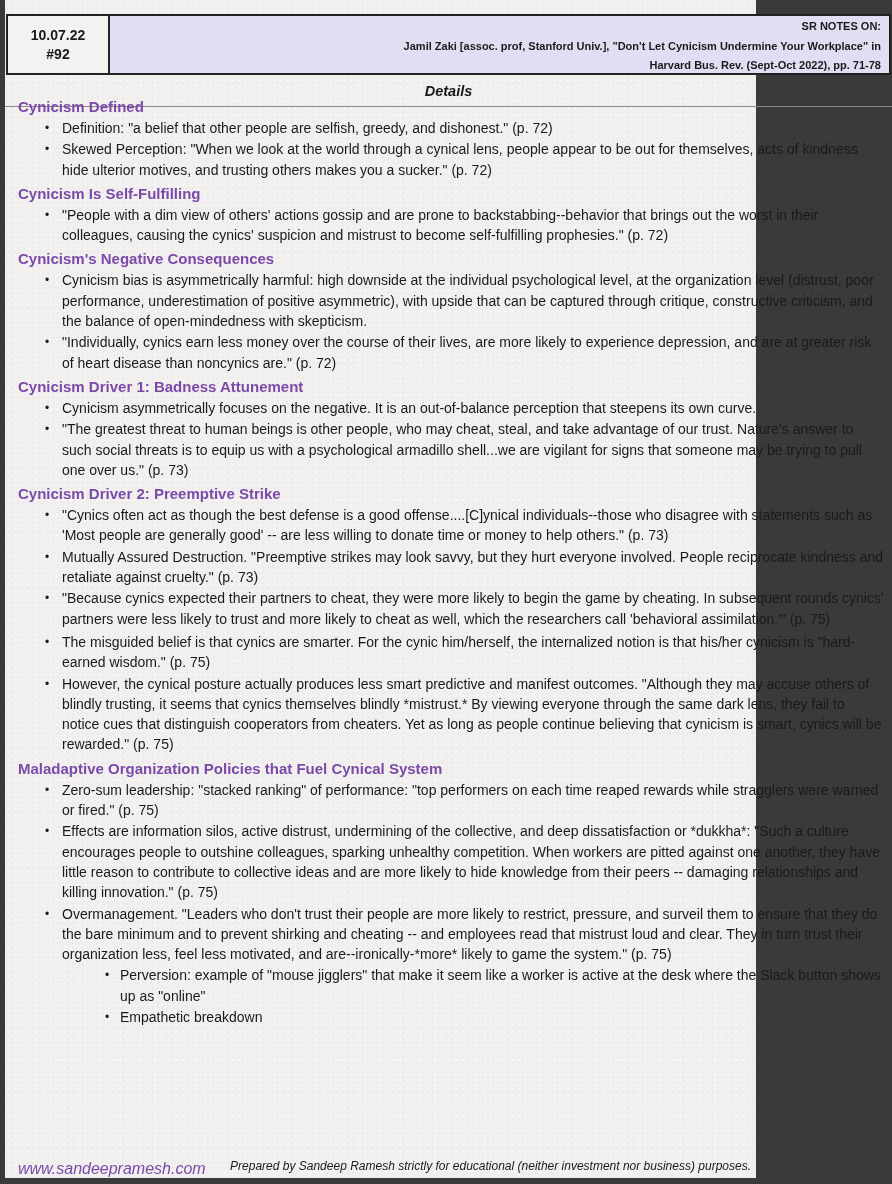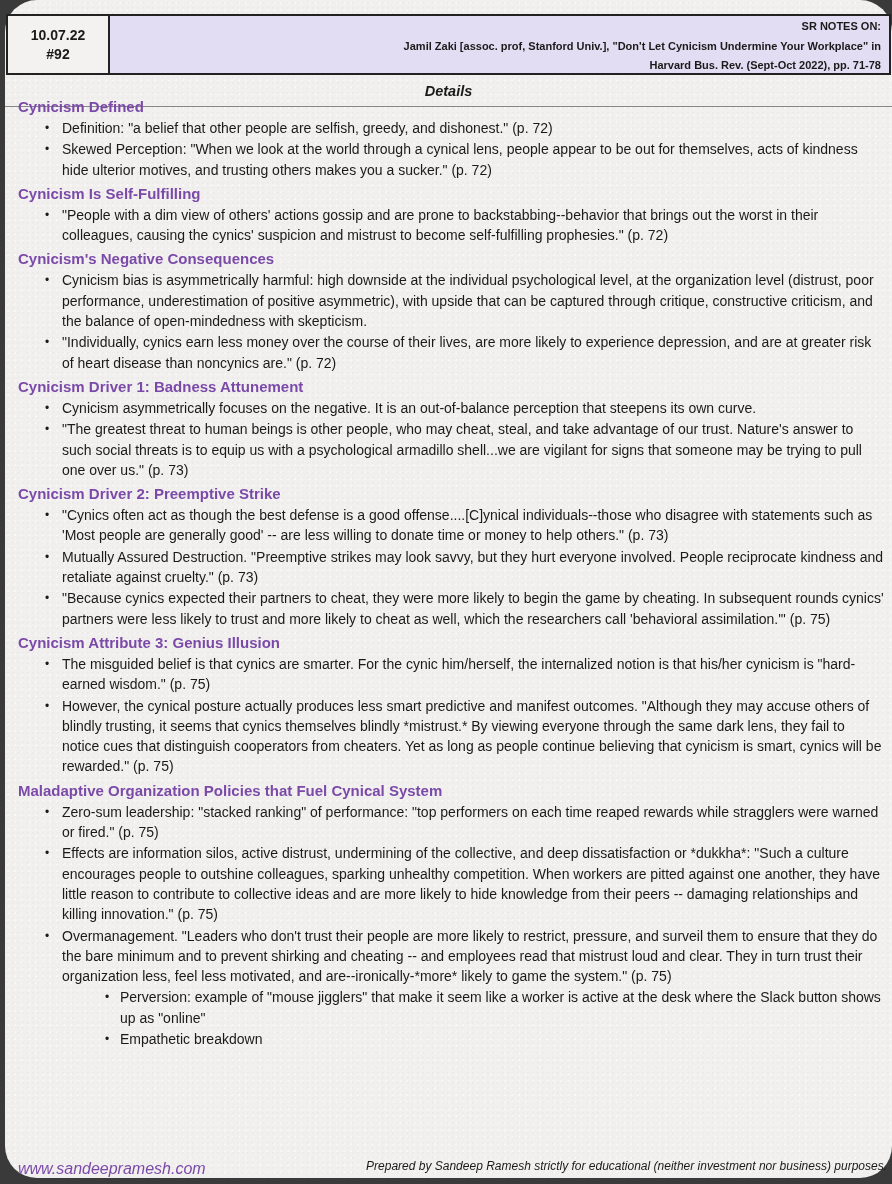--- a/index.html
+++ b/index.html
@@ -3,27 +3,26 @@
 <meta charset="utf-8">
 <style>
   html, body { margin:0; padding:0; }
   body {
     width:892px; height:1184px; overflow:hidden;
     background:#3a3a3a;
     font-family:"Liberation Sans", sans-serif;
     color:#1a1a1a;
   }
   .page {
-    position:absolute; left:5px; top:0; width:887px; height:1178px;
+    position:absolute; left:5px; top:0; width:751px; height:1178px;
     background:#f1f0ef;
     background-image:
       radial-gradient(rgba(0,0,0,0.025) 1px, transparent 1px),
       radial-gradient(rgba(255,255,255,0.5) 1px, transparent 1px);
     background-size: 5px 5px, 7px 7px;
-    border-radius: 32px;
   }
   .header {
     position:absolute; left:1px; top:14px; width:885px; height:61px;
     border:2px solid #222; box-sizing:border-box; display:flex;
   }
   .date-box {
     width:100px; border-right:2px solid #222; background:#f3f2f1;
     display:flex; flex-direction:column; align-items:center; justify-content:center;
     font-weight:bold; font-size:14px; line-height:19px;
   }
@@ -109,21 +108,20 @@
     </div>
     <div class="section">
       <div class="section-title">Cynicism Driver 2: Preemptive Strike</div>
       <ul class="bullets">
         <li>"Cynics often act as though the best defense is a good offense....[C]ynical individuals--those who disagree with statements such as 'Most people are generally good' -- are less willing to donate time or money to help others." (p. 73)</li>
         <li>Mutually Assured Destruction.  "Preemptive strikes may look savvy, but they hurt everyone involved.  People reciprocate kindness and retaliate against cruelty." (p. 73)</li>
         <li>"Because cynics expected their partners to cheat, they were more likely to begin the game by cheating.  In subsequent rounds cynics' partners were less likely to trust and more likely to cheat as well, which the researchers call 'behavioral assimilation.'" (p. 75)</li>
       </ul>
     </div>
     <div class="section">
-      <div class="section-title">Cynicism Attribute 3: Genius Illusion</div>
       <ul class="bullets">
         <li>The misguided belief is that cynics are smarter.  For the cynic him/herself, the internalized notion is that his/her cynicism is "hard-earned wisdom." (p. 75)</li>
         <li>However, the cynical posture actually produces less smart predictive and manifest outcomes.  "Although they may accuse others of blindly trusting, it seems that cynics themselves blindly *mistrust.* By viewing everyone through the same dark lens, they fail to notice cues that distinguish cooperators from cheaters.  Yet as long as people continue believing that cynicism is smart, cynics will be rewarded." (p. 75)</li>
       </ul>
     </div>
     <div class="section">
       <div class="section-title">Maladaptive Organization Policies that Fuel Cynical System</div>
       <ul class="bullets">
         <li>Zero-sum leadership: "stacked ranking" of performance: "top performers on each time reaped rewards while stragglers were warned or fired."  (p. 75)</li>
         <li>Effects are information silos, active distrust, undermining of the collective, and deep dissatisfaction or *dukkha*: "Such a culture encourages people to outshine colleagues, sparking unhealthy competition.  When workers are pitted against one another, they have little reason to contribute to collective ideas and are more likely to hide knowledge from their peers -- damaging relationships and killing innovation." (p. 75)</li>

